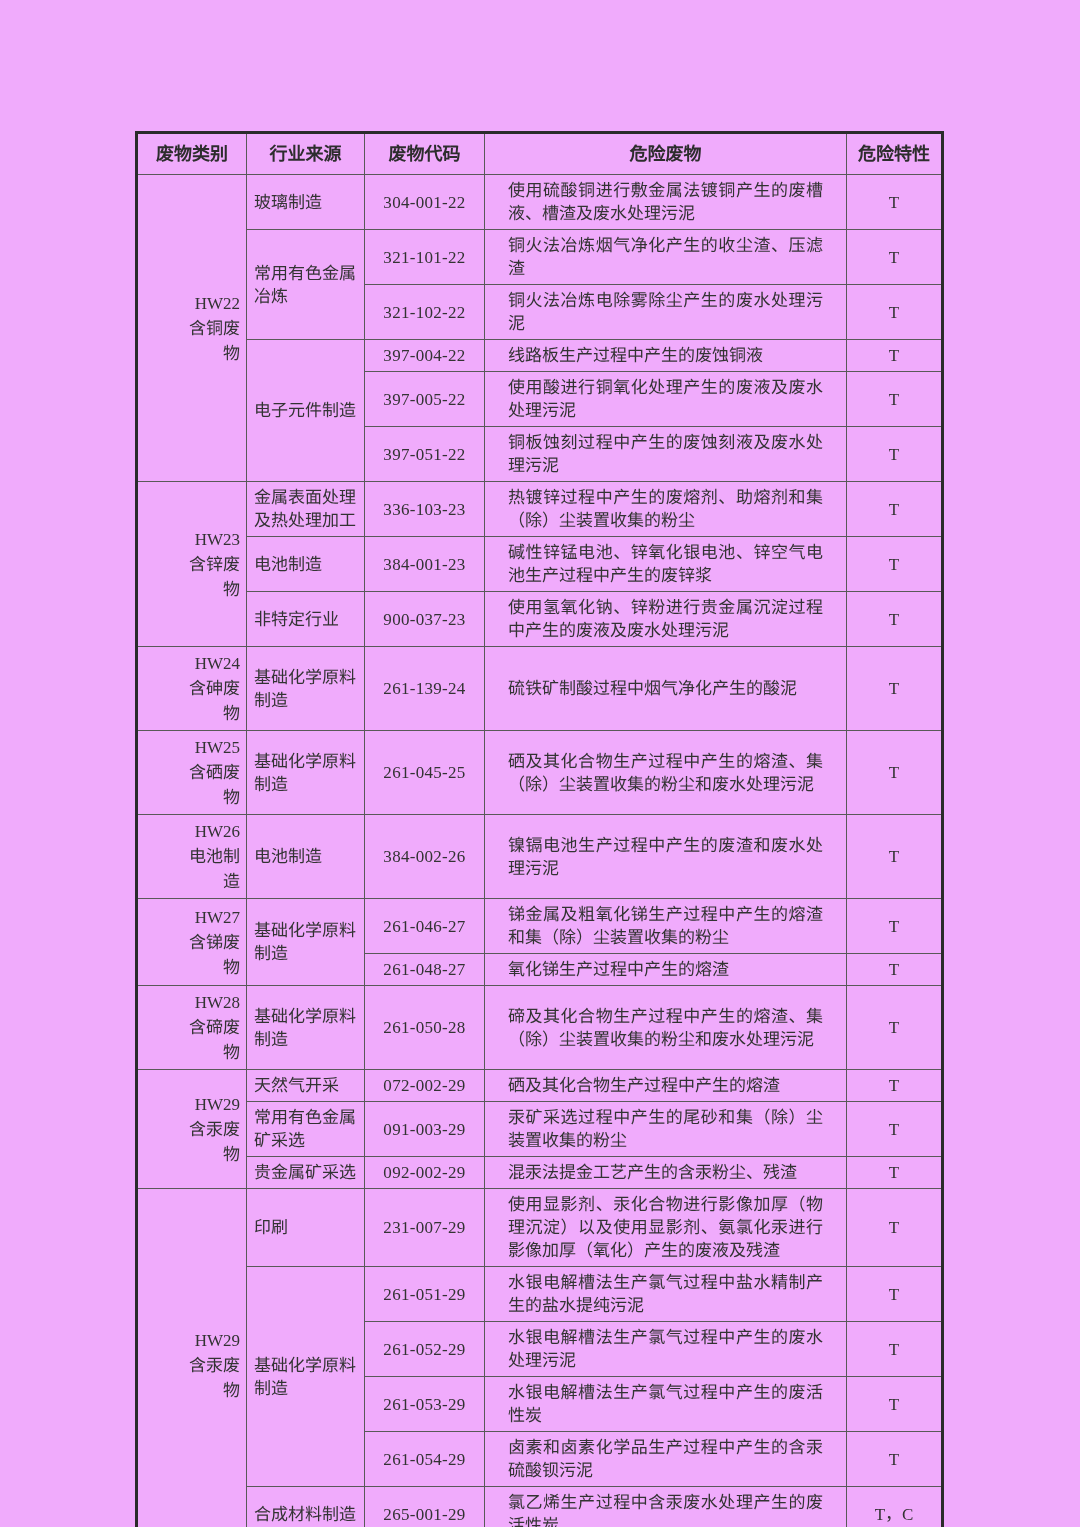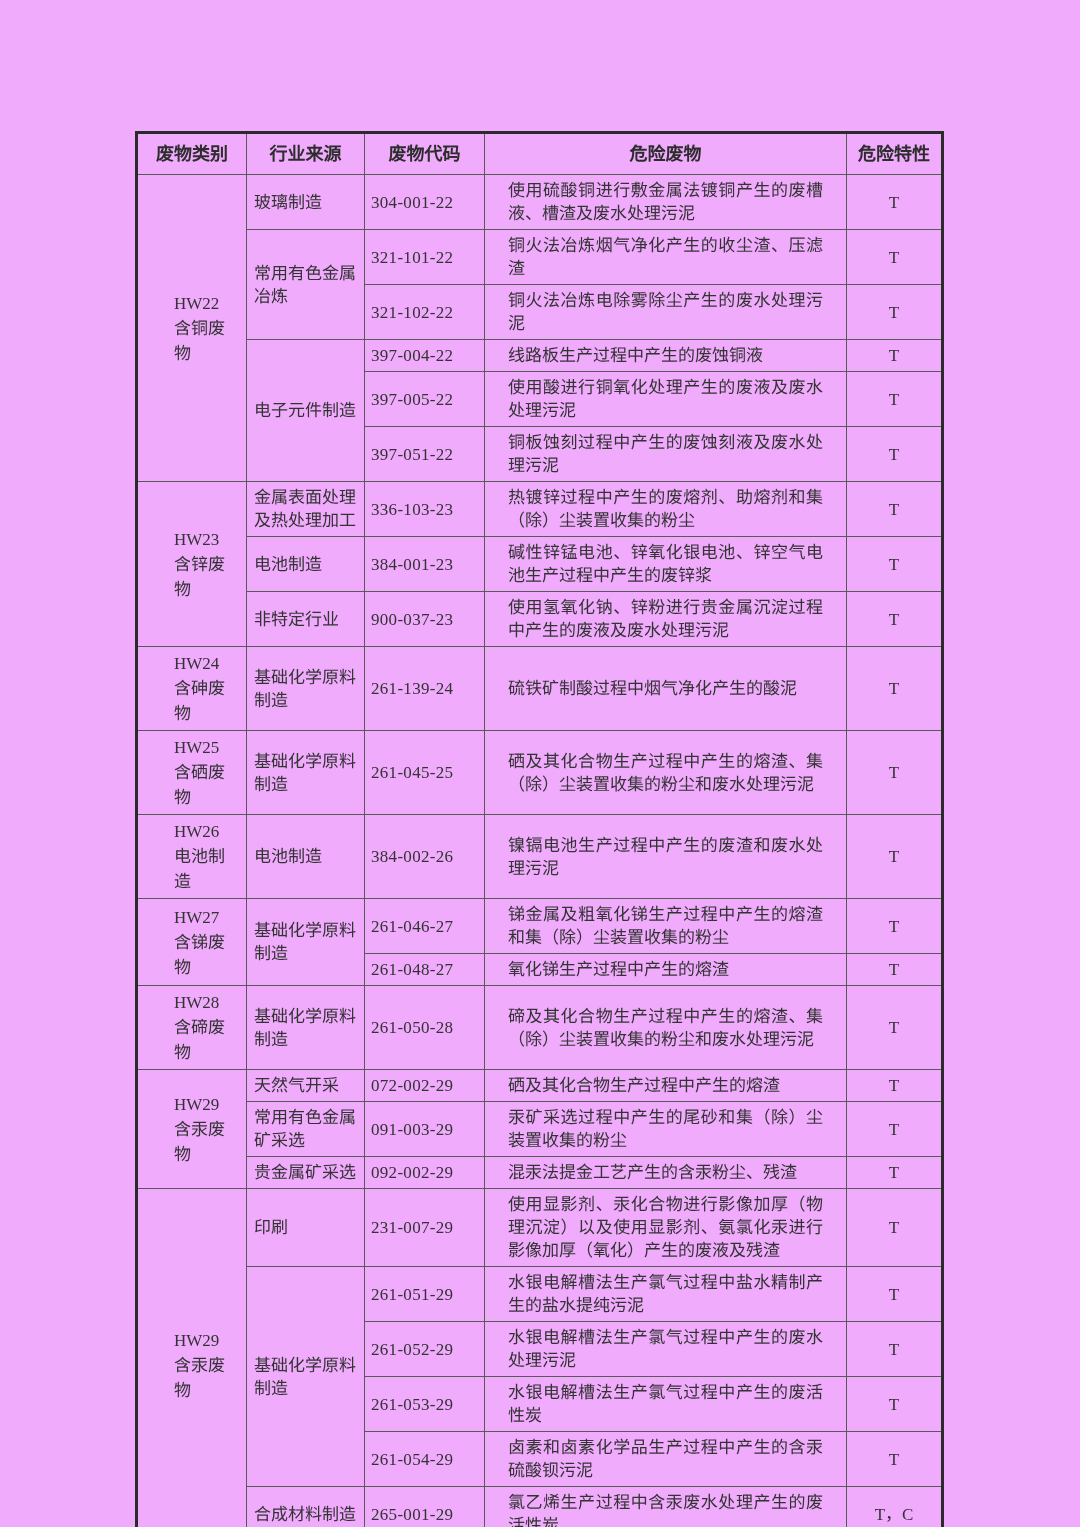--- a/index.html
+++ b/index.html
@@ -37,32 +37,32 @@
     padding: 8px 2px;
     line-height: 24px;
     color: #2d2d2d;
   }
   .waste-table td {
     font-size: 17px;
     line-height: 23px;
     padding: 4px 6px;
   }
   td.cat {
-    text-align: left;
+    text-align: right;
     padding-left: 36px;
   }
   td.cat div {
     line-height: 25px;
   }
   td.src {
     text-align: left;
     padding: 4px 7px;
   }
   td.code {
-    text-align: left;
+    text-align: center;
     letter-spacing: 0.3px;
   }
   td.desc {
     text-align: justify;
     padding: 4px 23px;
   }
   td.haz {
     text-align: center;
   }
   .page-number {

